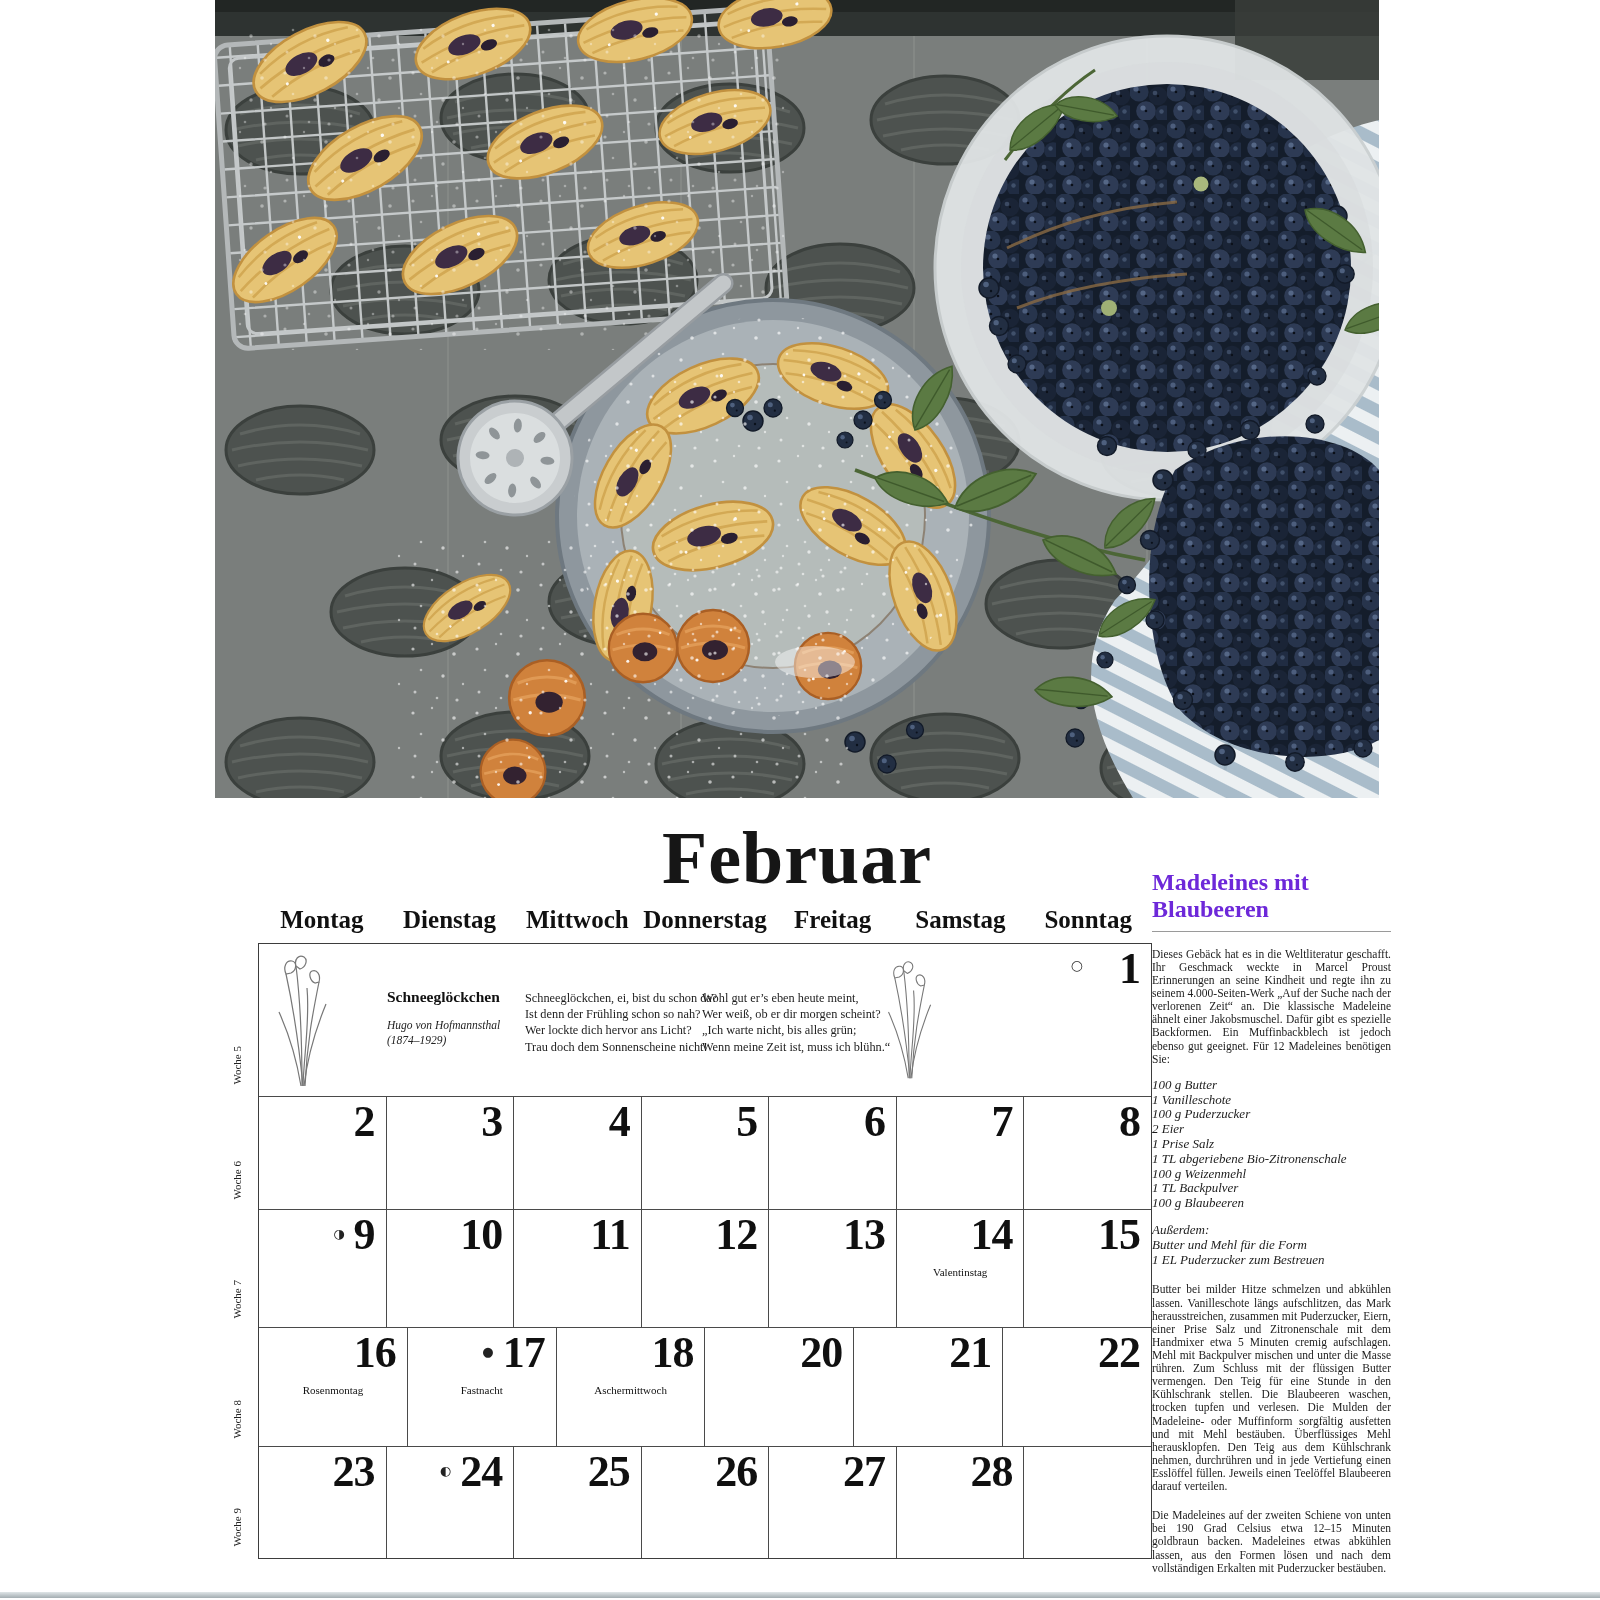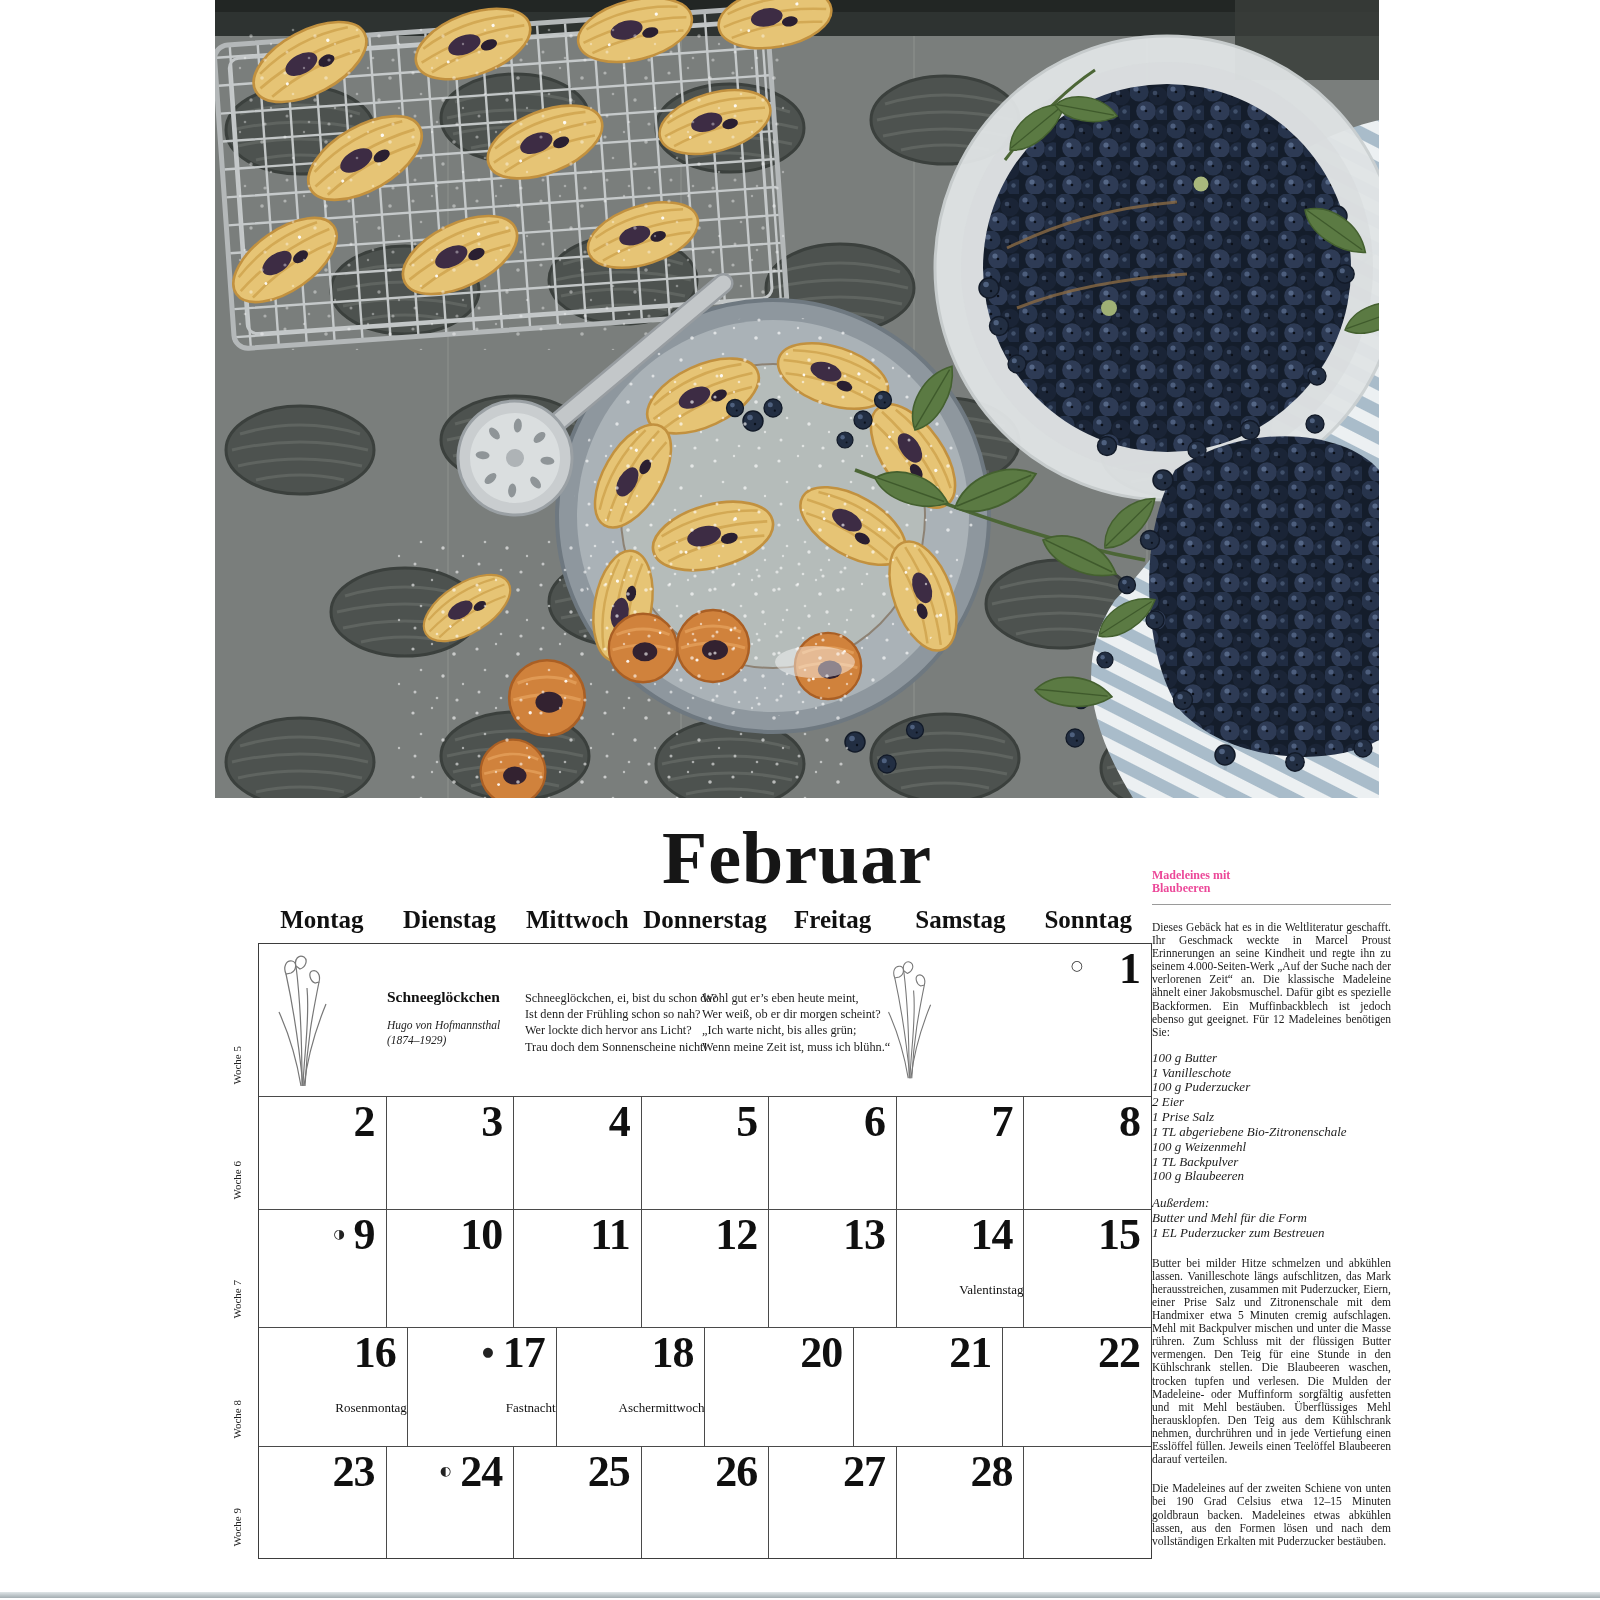--- a/index.html
+++ b/index.html
@@ -24,37 +24,37 @@
   .row{display:flex;box-sizing:border-box;}
   .row + .row{border-top:1.6px solid #4a4a4a;}
   .row.r1{height:152px;} .row.r2{height:113px;} .row.r3{height:118px;} .row.r4{height:119px;} .row.r5{flex:1;}
   .cell{flex:1;position:relative;box-sizing:border-box;padding:3px 11px 0 4px;}
   .cell + .cell{border-left:1.4px solid #4a4a4a;}
   .cell-wide{flex:6;position:relative;box-sizing:border-box;}
   .date-line{display:flex;justify-content:flex-end;align-items:flex-start;gap:9px;}
   .num{font-size:44px;line-height:1.02;font-weight:700;color:#101010;letter-spacing:-1px;}
   .moon{font-family:"DejaVu Sans",sans-serif;font-size:13px;color:#222;margin-top:13px;}
   .moon.full1{font-size:14px;margin-right:27px;margin-top:10px;color:#333;}
-  .holiday{position:absolute;top:72px;left:0;right:0;text-align:right;font-size:13px;color:#111;}
+  .holiday{position:absolute;top:56px;left:0;right:0;text-align:center;font-size:11px;color:#111;}
 
   
   .week-label{position:absolute;left:231px;writing-mode:vertical-rl;transform:rotate(180deg);
               font-size:11px;color:#222;white-space:nowrap;}
 
   
   .poem-title{position:absolute;left:128px;top:44px;font-size:15.5px;font-weight:700;color:#111;}
   .poem-author{position:absolute;left:128px;top:74px;font-style:italic;font-size:11.5px;line-height:1.3;color:#222;}
   .stanza{position:absolute;top:46px;font-size:12.3px;line-height:1.32;color:#1c1c1c;}
   .stanza1{left:266px;} .stanza2{left:443px;}
   .snowdrop{position:absolute;}
   .snowdrop svg{display:block;}
 
   
   .recipe{position:absolute;left:1152px;top:869px;width:239px;}
-  .recipe-title{font-size:12px;line-height:1.12;font-weight:700;color:#ec4899;}
+  .recipe-title{font-size:24px;line-height:1.12;font-weight:700;color:#6d28d9;}
   .recipe-rule{border:none;border-top:1.5px solid #9a9a9a;margin:8px 0 9px;}
   .recipe p{margin:16px 0 12px;font-size:11.5px;line-height:1.14;text-align:justify;color:#1c1c1c;}
   .ing{font-style:italic;font-size:13px;line-height:1.14;color:#1c1c1c;}
   .ing-block{margin:0 0 12px;}
   .recipe .tight{margin-bottom:0;}
 
   .page-edge-shadow{position:absolute;left:0;top:1592px;width:1600px;height:6px;
       background:linear-gradient(#dfe5e7,#a3adb1);}
 </style>
 </head>

